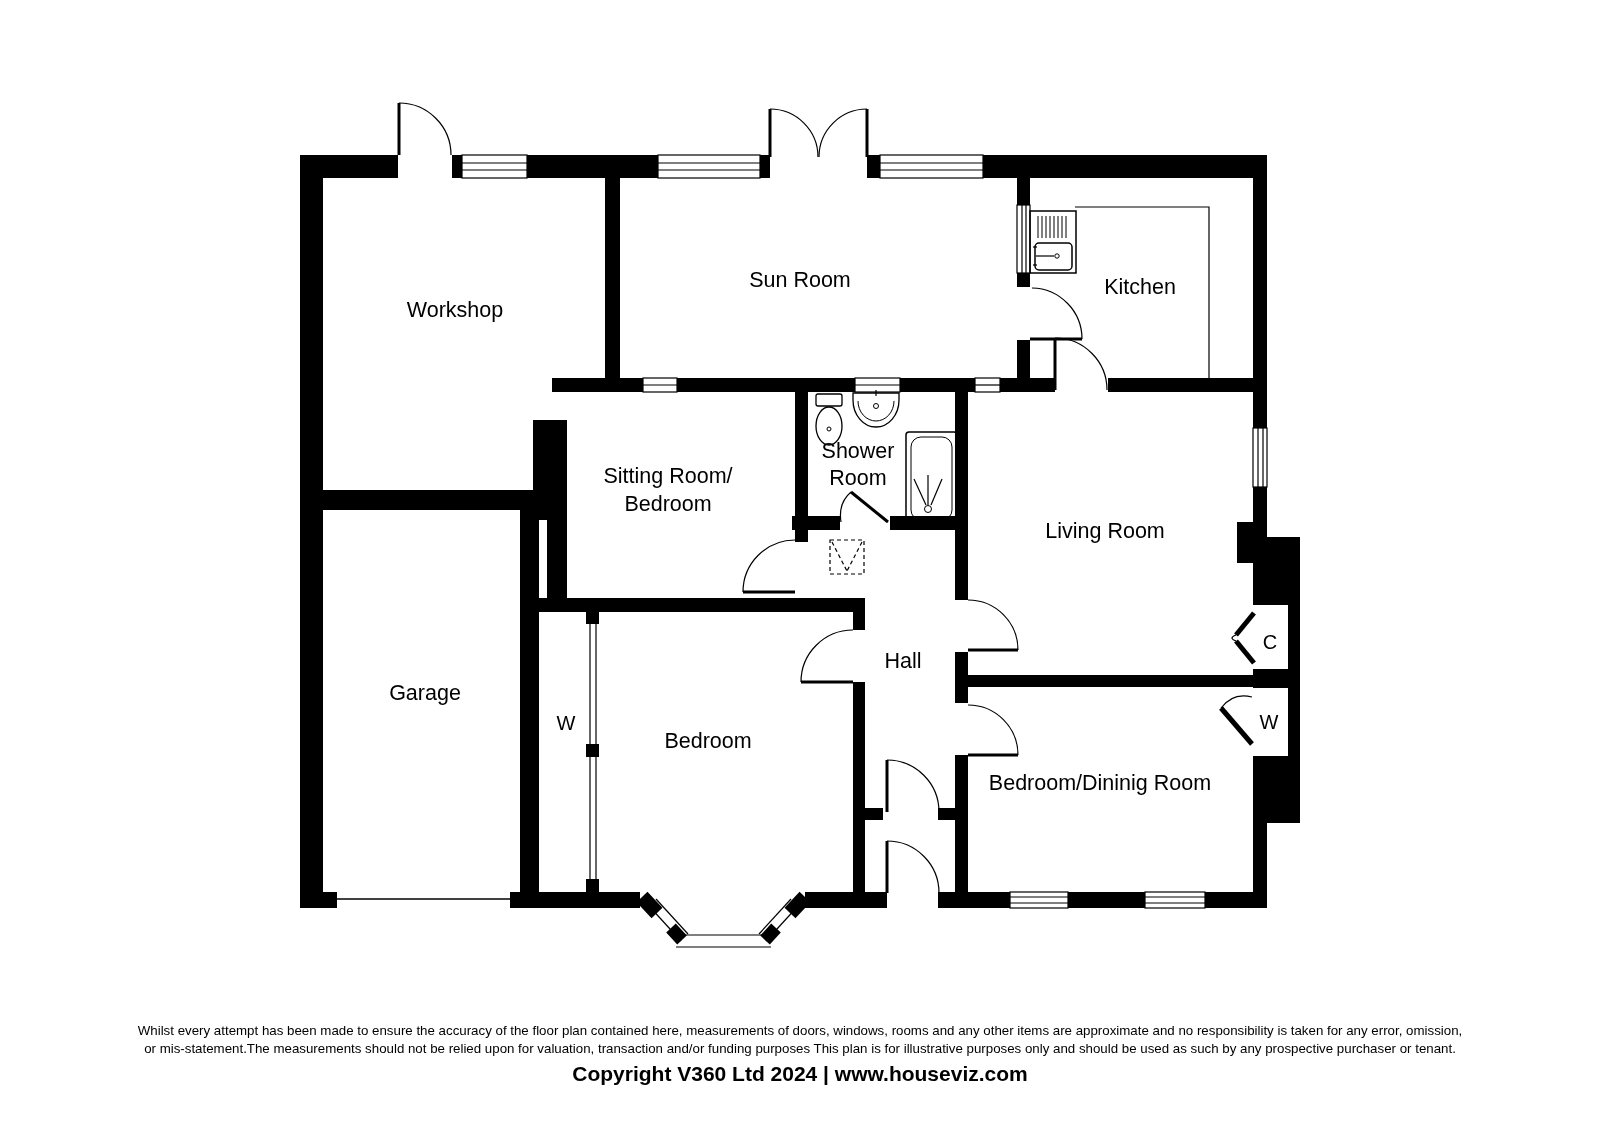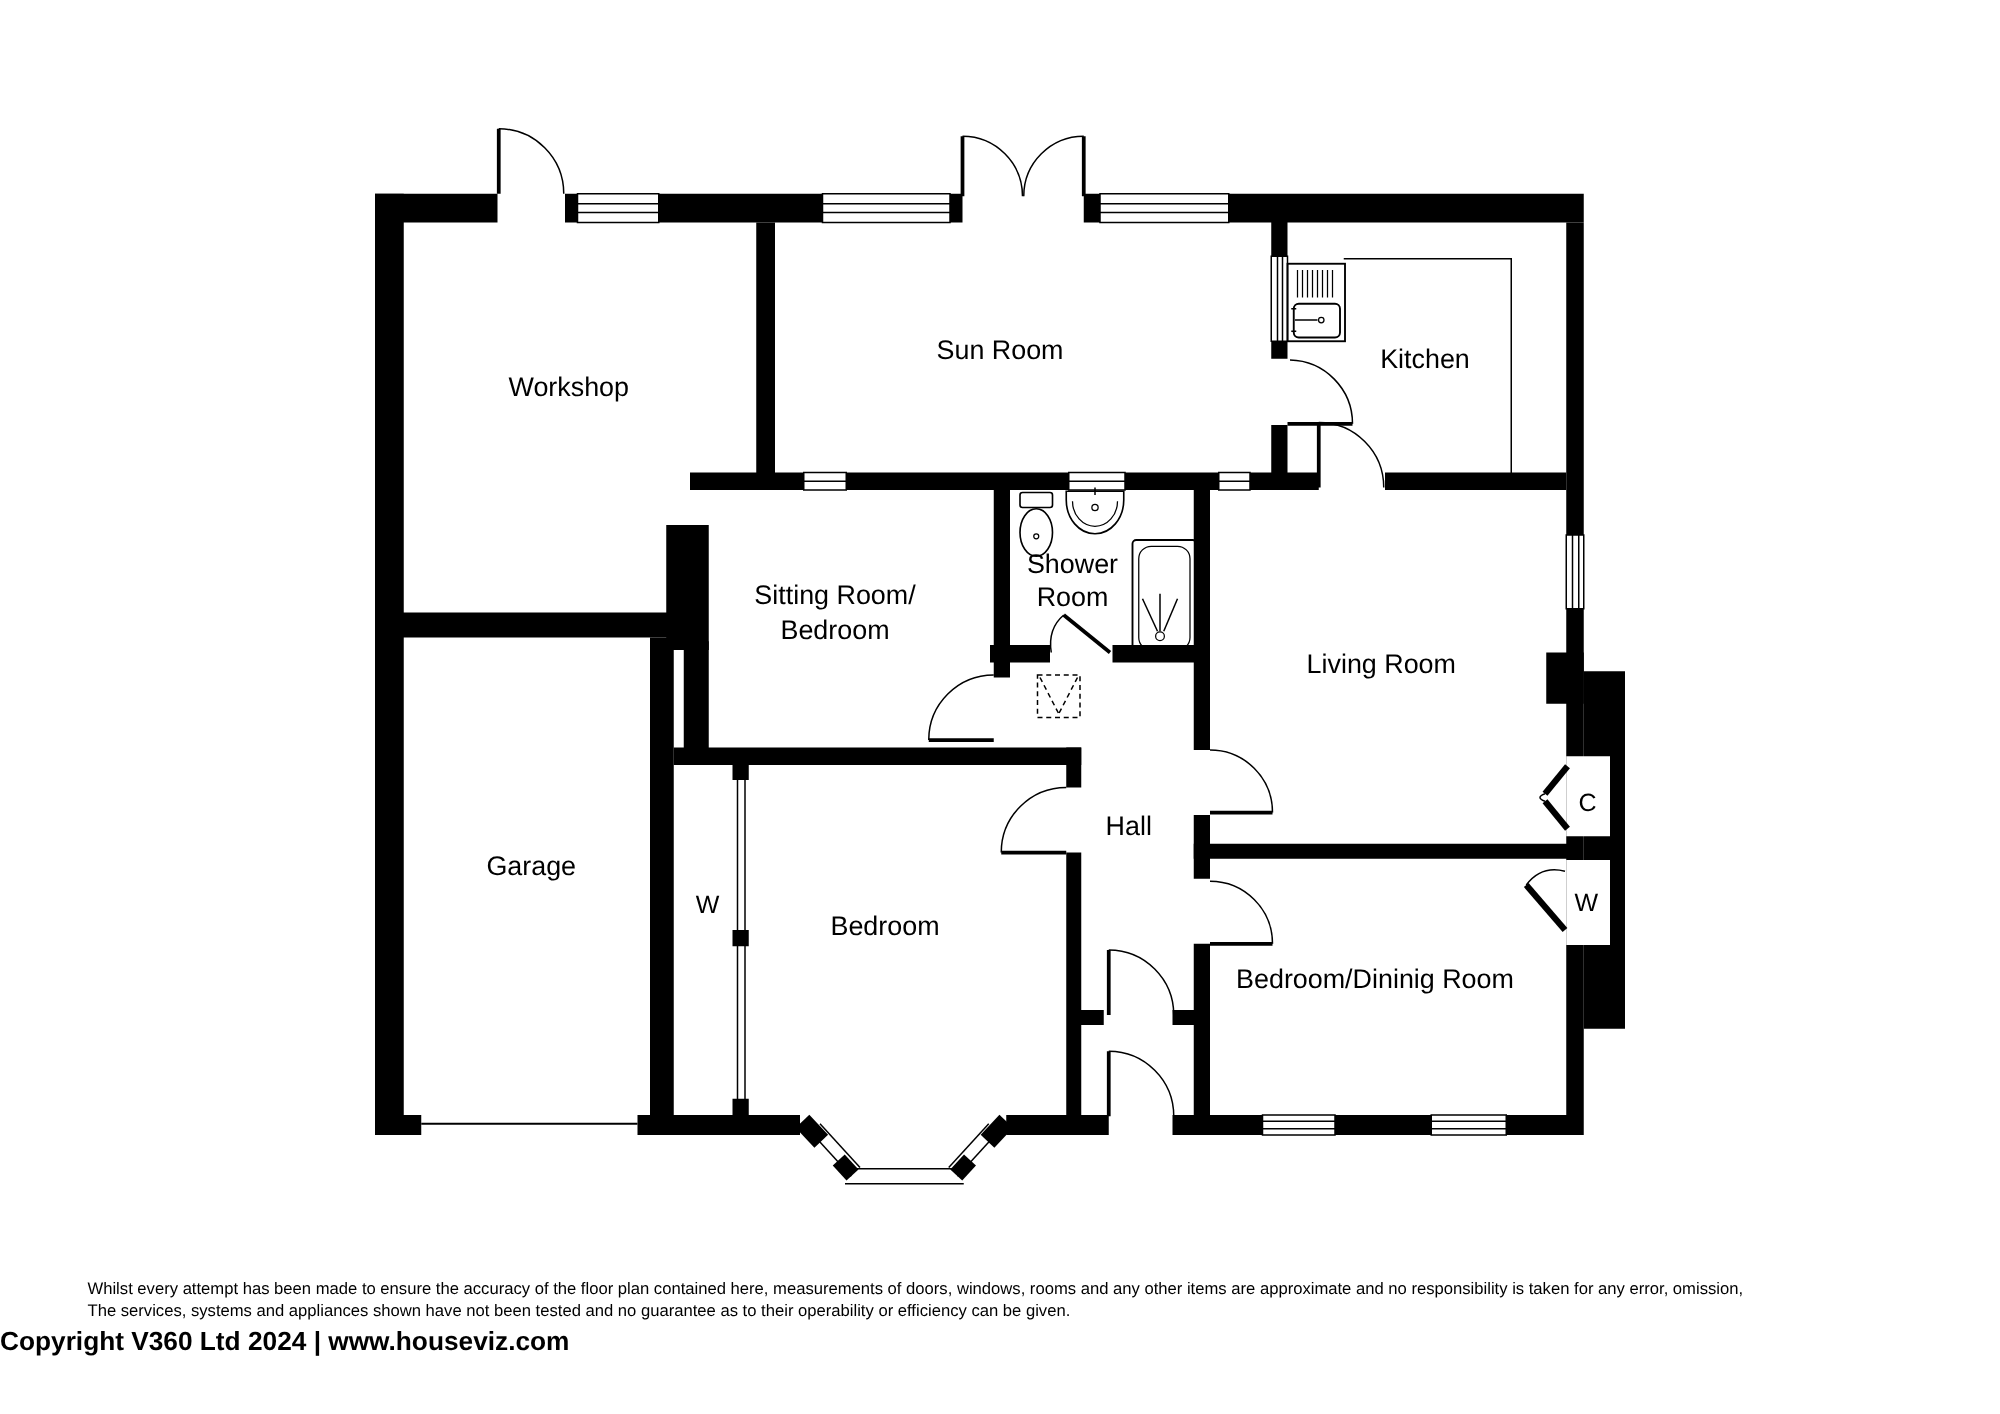--- a/index.html
+++ b/index.html
@@ -9,21 +9,21 @@
   .room-label{font-size:21.5px;}
   .closet-label{font-size:20px;}
   .wall{fill:#000;}
   .win-fill{fill:#fff;}
   .thin{stroke:#000;stroke-width:1.2;fill:none;}
   .leaf{stroke:#000;stroke-width:3;fill:none;}
   .arc{stroke:#000;stroke-width:1.2;fill:none;}
   .thickleaf{stroke:#000;stroke-width:5;fill:none;}
   .fixture{stroke:#000;fill:none;}
   .dashed{stroke:#000;stroke-width:1.2;fill:none;stroke-dasharray:4 3;}
-  #footer{position:absolute;left:0;top:1022px;width:1600px;}
+  #footer{position:absolute;left:0;top:1022px;width:1600px;text-align:center;}
   #footer .disc{font-size:13.3px;line-height:17.5px;margin:0 70px;}
   #footer .copy{font-size:21px;font-weight:bold;margin-top:5px;}
 </style>
 </head>
 <body>
 
 <svg id="plan" width="1600" height="1010" viewBox="0 0 1600 1010" xmlns="http://www.w3.org/2000/svg">
 
   <g>
 
@@ -296,15 +296,15 @@
     <text class="room-label" x="708" y="748">Bedroom</text>
     <text class="room-label" x="903" y="668">Hall</text>
     <text class="room-label" x="1100" y="790">Bedroom/Dininig Room</text>
     <text class="closet-label" x="1270" y="649">C</text>
     <text class="closet-label" x="1269" y="729">W</text>
   </g>
 </svg>
 
 <div id="footer">
   <p class="disc">Whilst every attempt has been made to ensure the accuracy of the floor plan contained here, measurements of doors, windows, rooms and any other items are approximate and no responsibility is taken for any error, omission,</p>
-  <p class="disc">The services, systems and appliances shown have not been tested and no guarantee as to their operability or efficiency can be given.</p>
+  <p class="disc">or mis-statement.The measurements should not be relied upon for valuation, transaction and/or funding purposes This plan is for illustrative purposes only and should be used as such by any prospective purchaser or tenant.</p>
   <div class="copy">Copyright V360 Ltd 2024 | www.houseviz.com</div>
 </div>
 
 </body></html>

